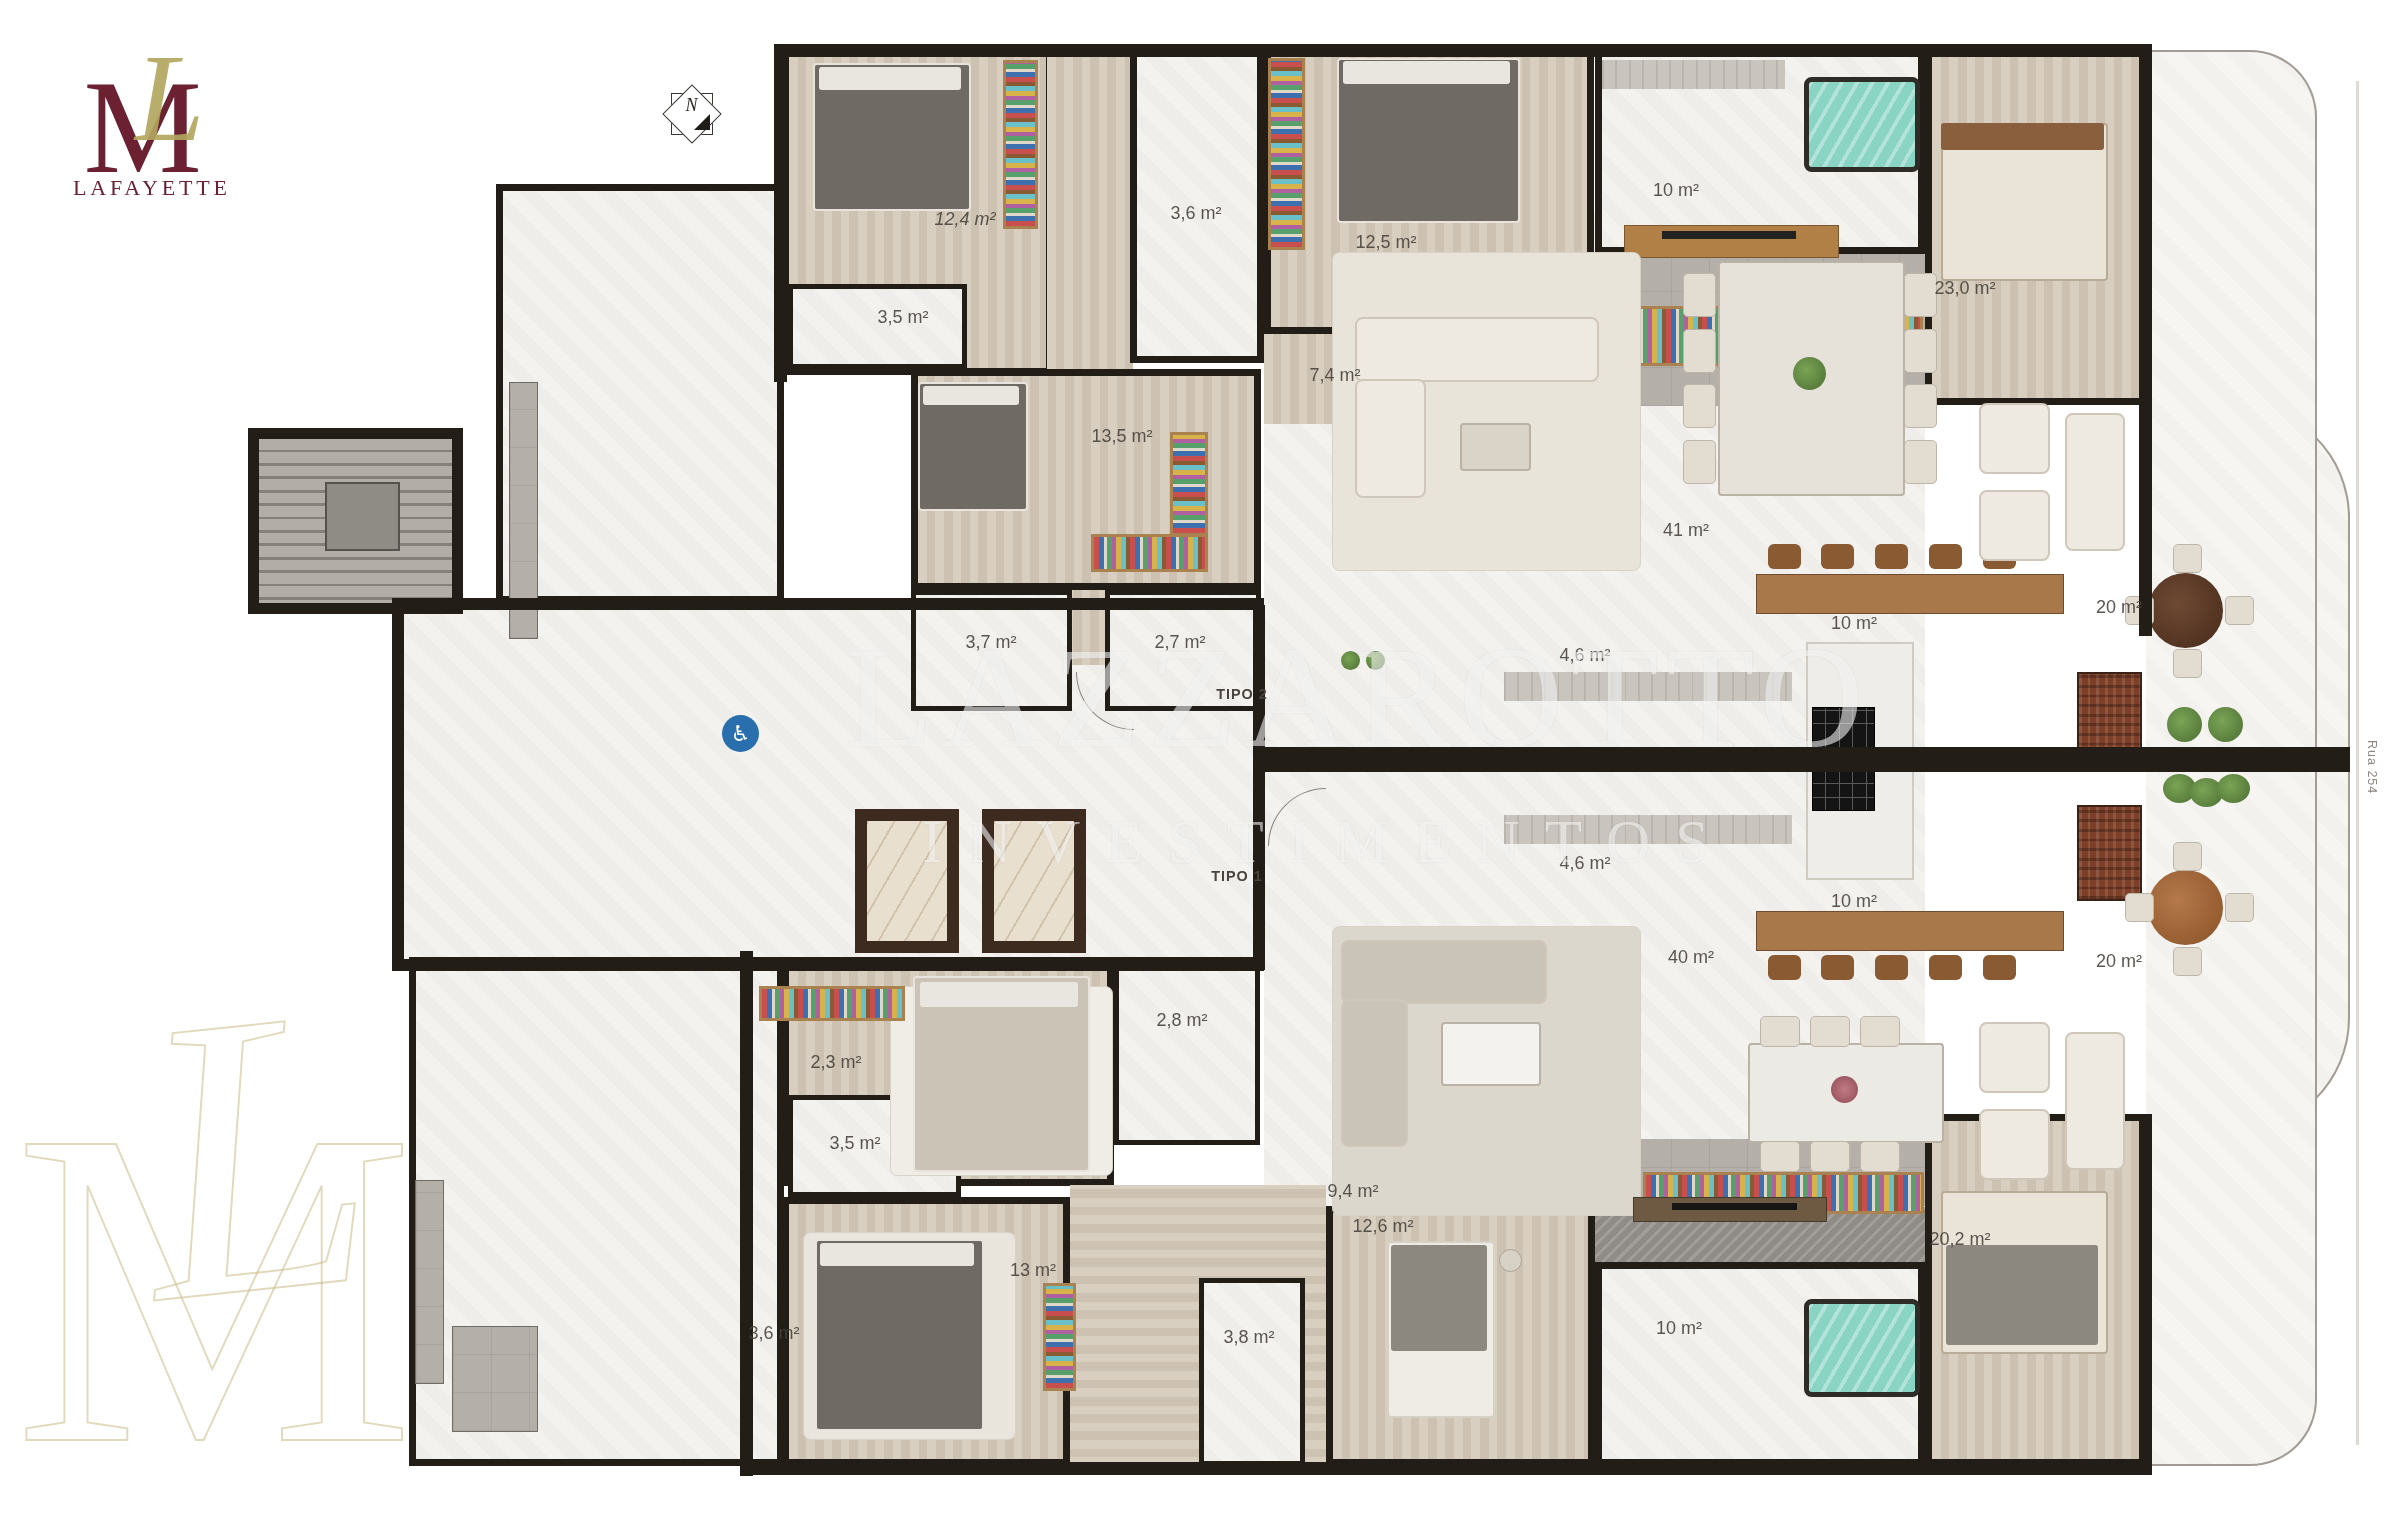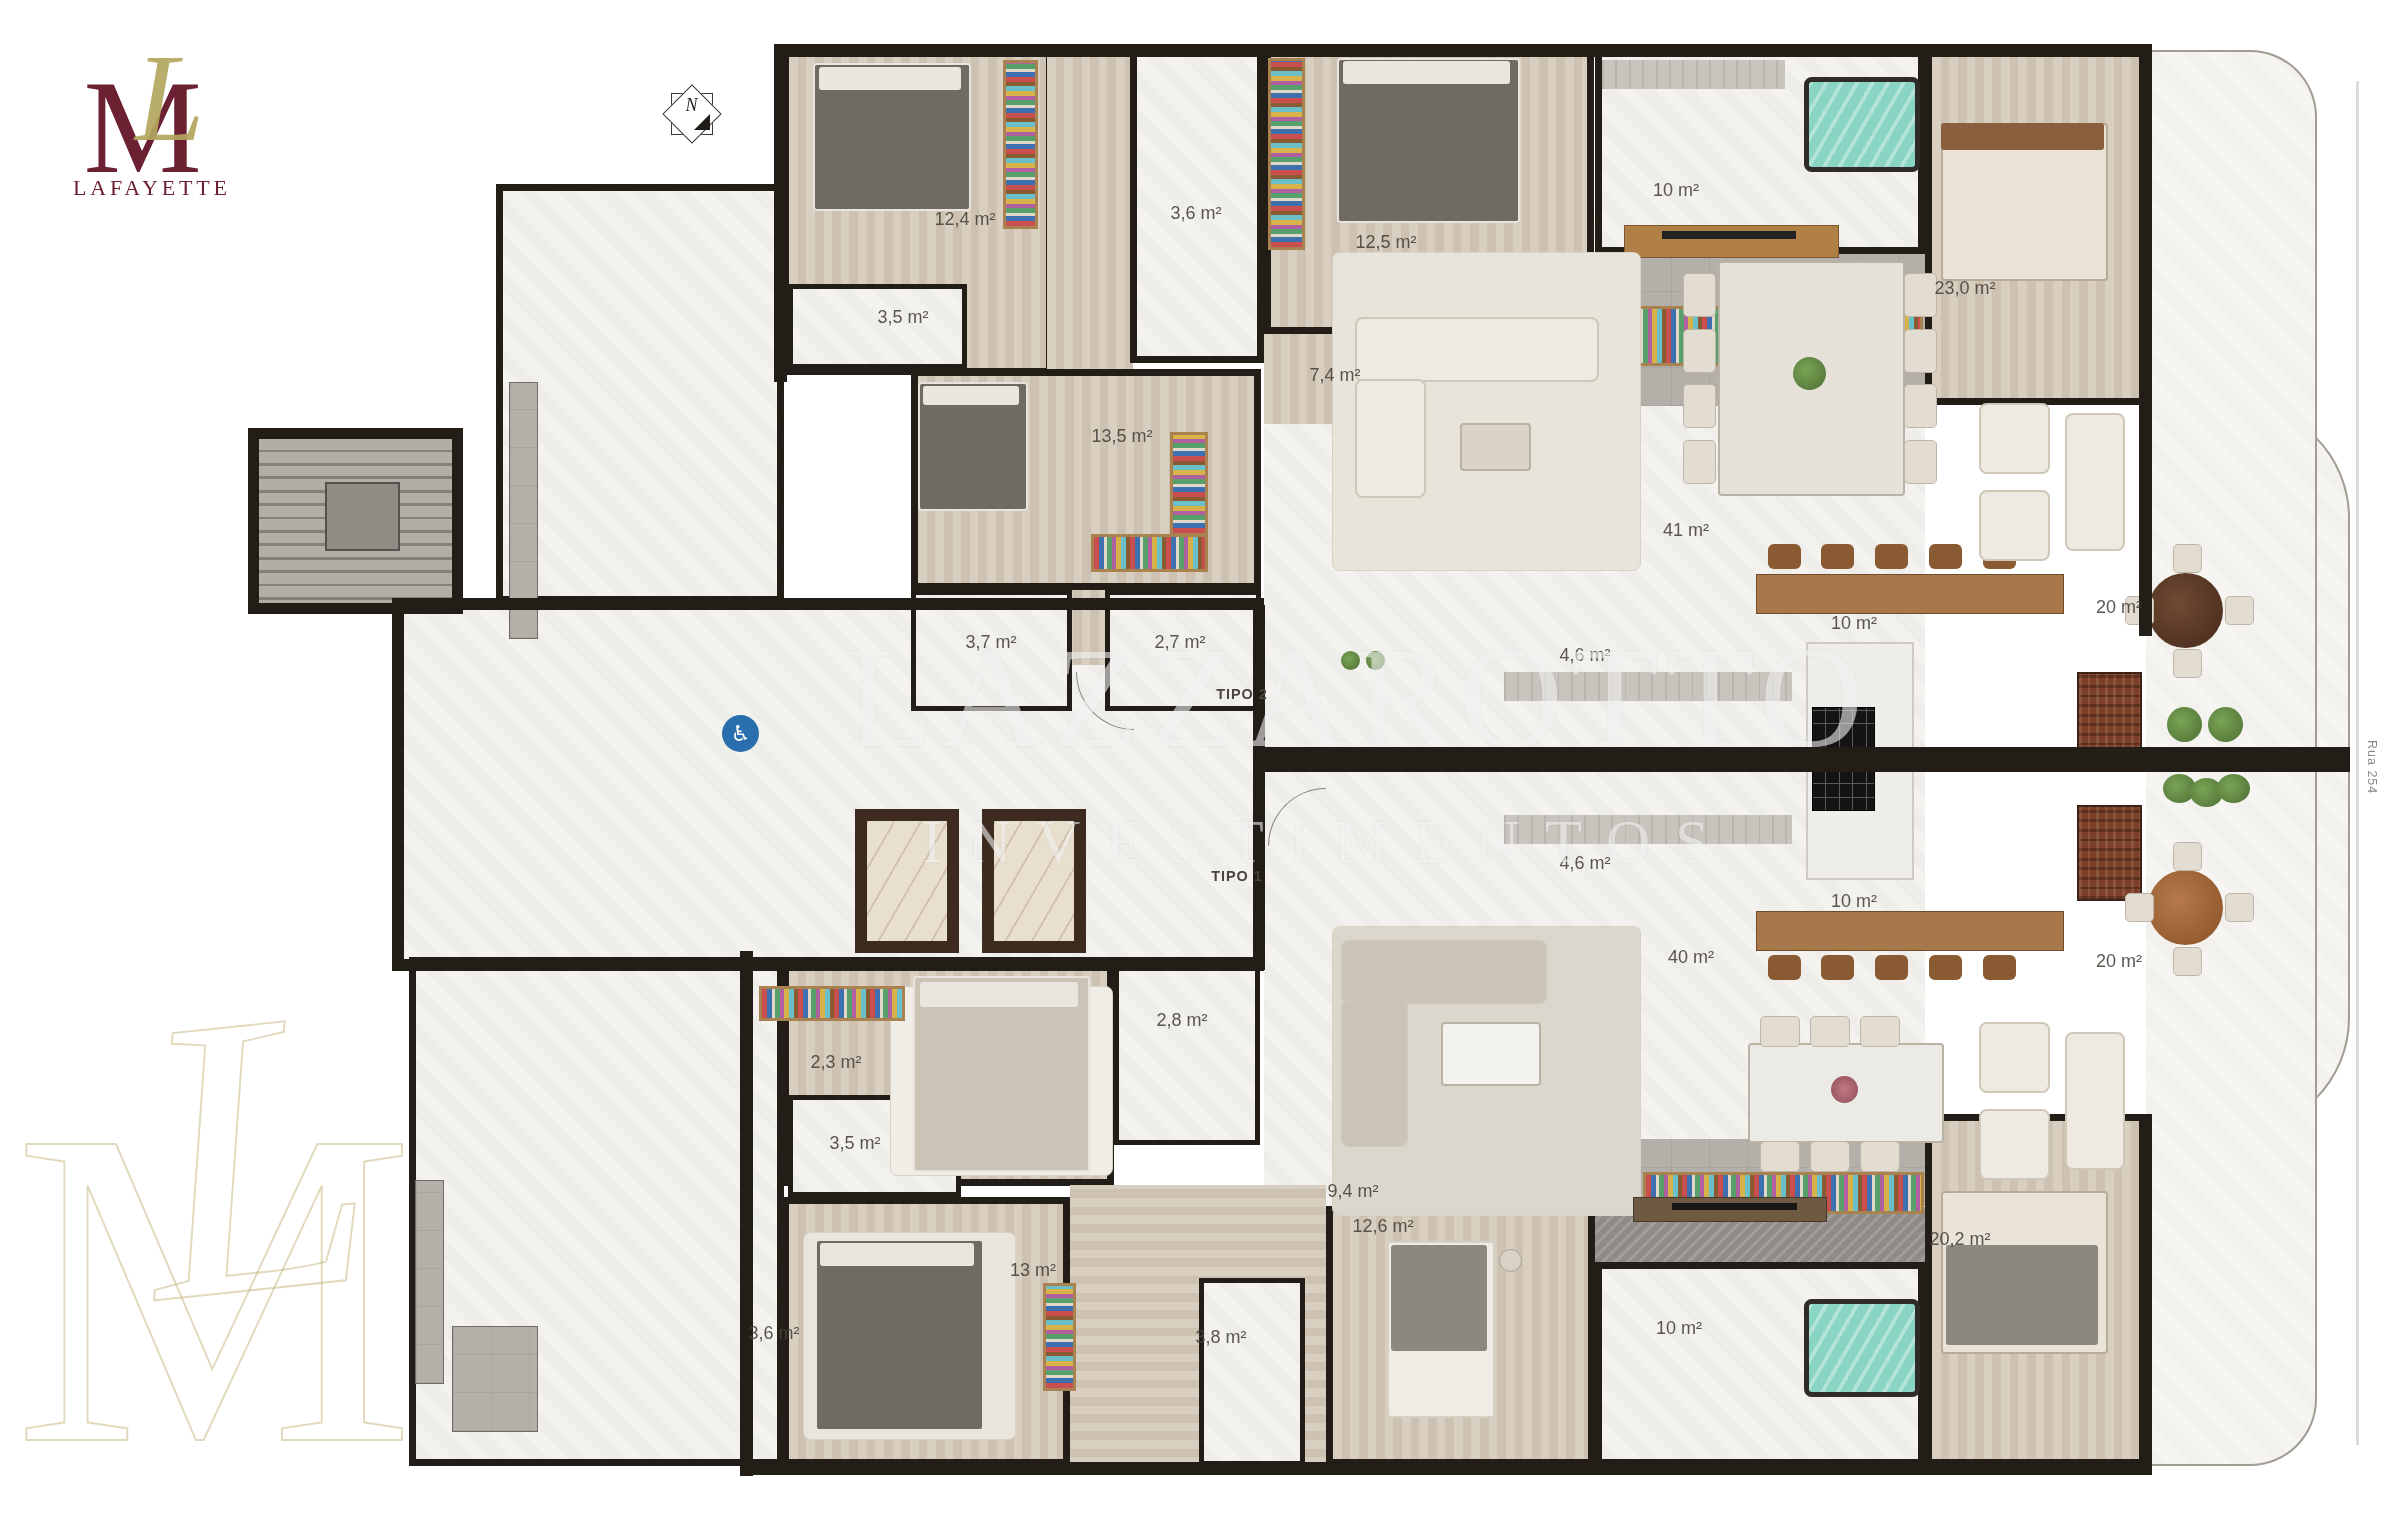--- a/index.html
+++ b/index.html
@@ -249,21 +249,21 @@
   <div class="wall" style="left:1253px;top:747px;width:1097px;height:25px;"></div>
   <div class="wall" style="left:392px;top:598px;width:872px;height:11.5px;"></div>
   <div class="wall" style="left:392px;top:959px;width:872px;height:11.5px;"></div>
   <div class="wall" style="left:392px;top:598px;width:11.5px;height:373px;"></div>
   <div class="wall" style="left:1253px;top:605px;width:11.5px;height:365px;"></div>
   <div class="wall" style="left:740px;top:951px;width:13.4px;height:525px;"></div>
   <div class="wall" style="left:740px;top:1462px;width:1412px;height:13.4px;"></div>
   <div class="doorarc" style="left:1076px;top:672px;width:58px;height:58px;"></div>
   <div class="doorarc" style="left:1268px;top:788px;width:58px;height:58px;transform:scaleY(-1);"></div>
 
-  <div class="lbl" style="left:965px;top:219px;">12,4 m²</div>
+  <div class="lbl" style="left:965px;top:219px;font-style:italic;">12,4 m²</div>
   <div class="lbl" style="left:903px;top:317px;">3,5 m²</div>
   <div class="lbl" style="left:1196px;top:213px;">3,6 m²</div>
   <div class="lbl" style="left:1386px;top:242px;">12,5 m²</div>
   <div class="lbl" style="left:1335px;top:375px;">7,4 m²</div>
   <div class="lbl" style="left:1676px;top:190px;">10 m²</div>
   <div class="lbl" style="left:1965px;top:288px;">23,0 m²</div>
   <div class="lbl" style="left:1122px;top:436px;">13,5 m²</div>
   <div class="lbl" style="left:991px;top:642px;">3,7 m²</div>
   <div class="lbl" style="left:1180px;top:642px;">2,7 m²</div>
   <div class="lbl" style="left:1686px;top:530px;">41 m²</div>
@@ -275,21 +275,21 @@
   <div class="lbl" style="left:1585px;top:863px;">4,6 m²</div>
   <div class="lbl" style="left:1854px;top:901px;">10 m²</div>
   <div class="lbl" style="left:2119px;top:961px;">20 m²</div>
   <div class="lbl" style="left:1691px;top:957px;">40 m²</div>
   <div class="lbl" style="left:1182px;top:1020px;">2,8 m²</div>
   <div class="lbl" style="left:836px;top:1062px;">2,3 m²</div>
   <div class="lbl" style="left:855px;top:1143px;">3,5 m²</div>
   <div class="lbl" style="left:1353px;top:1191px;">9,4 m²</div>
   <div class="lbl" style="left:1033px;top:1270px;">13 m²</div>
   <div class="lbl" style="left:774px;top:1333px;">3,6 m²</div>
-  <div class="lbl" style="left:1221px;top:1337px;">3,8 m²</div>
+  <div class="lbl" style="left:1249px;top:1337px;">3,8 m²</div>
   <div class="lbl" style="left:1383px;top:1226px;">12,6 m²</div>
   <div class="lbl" style="left:1679px;top:1328px;">10 m²</div>
   <div class="lbl" style="left:1960px;top:1239px;">20,2 m²</div>
 
   <div id="wm-center">
     <div class="wm1 abs" style="left:845px;top:615px;">LAZZAROTTO</div>
     <div class="wm2 abs" style="left:922px;top:807px;">INVESTIMENTOS</div>
   </div>
 
 </div>

